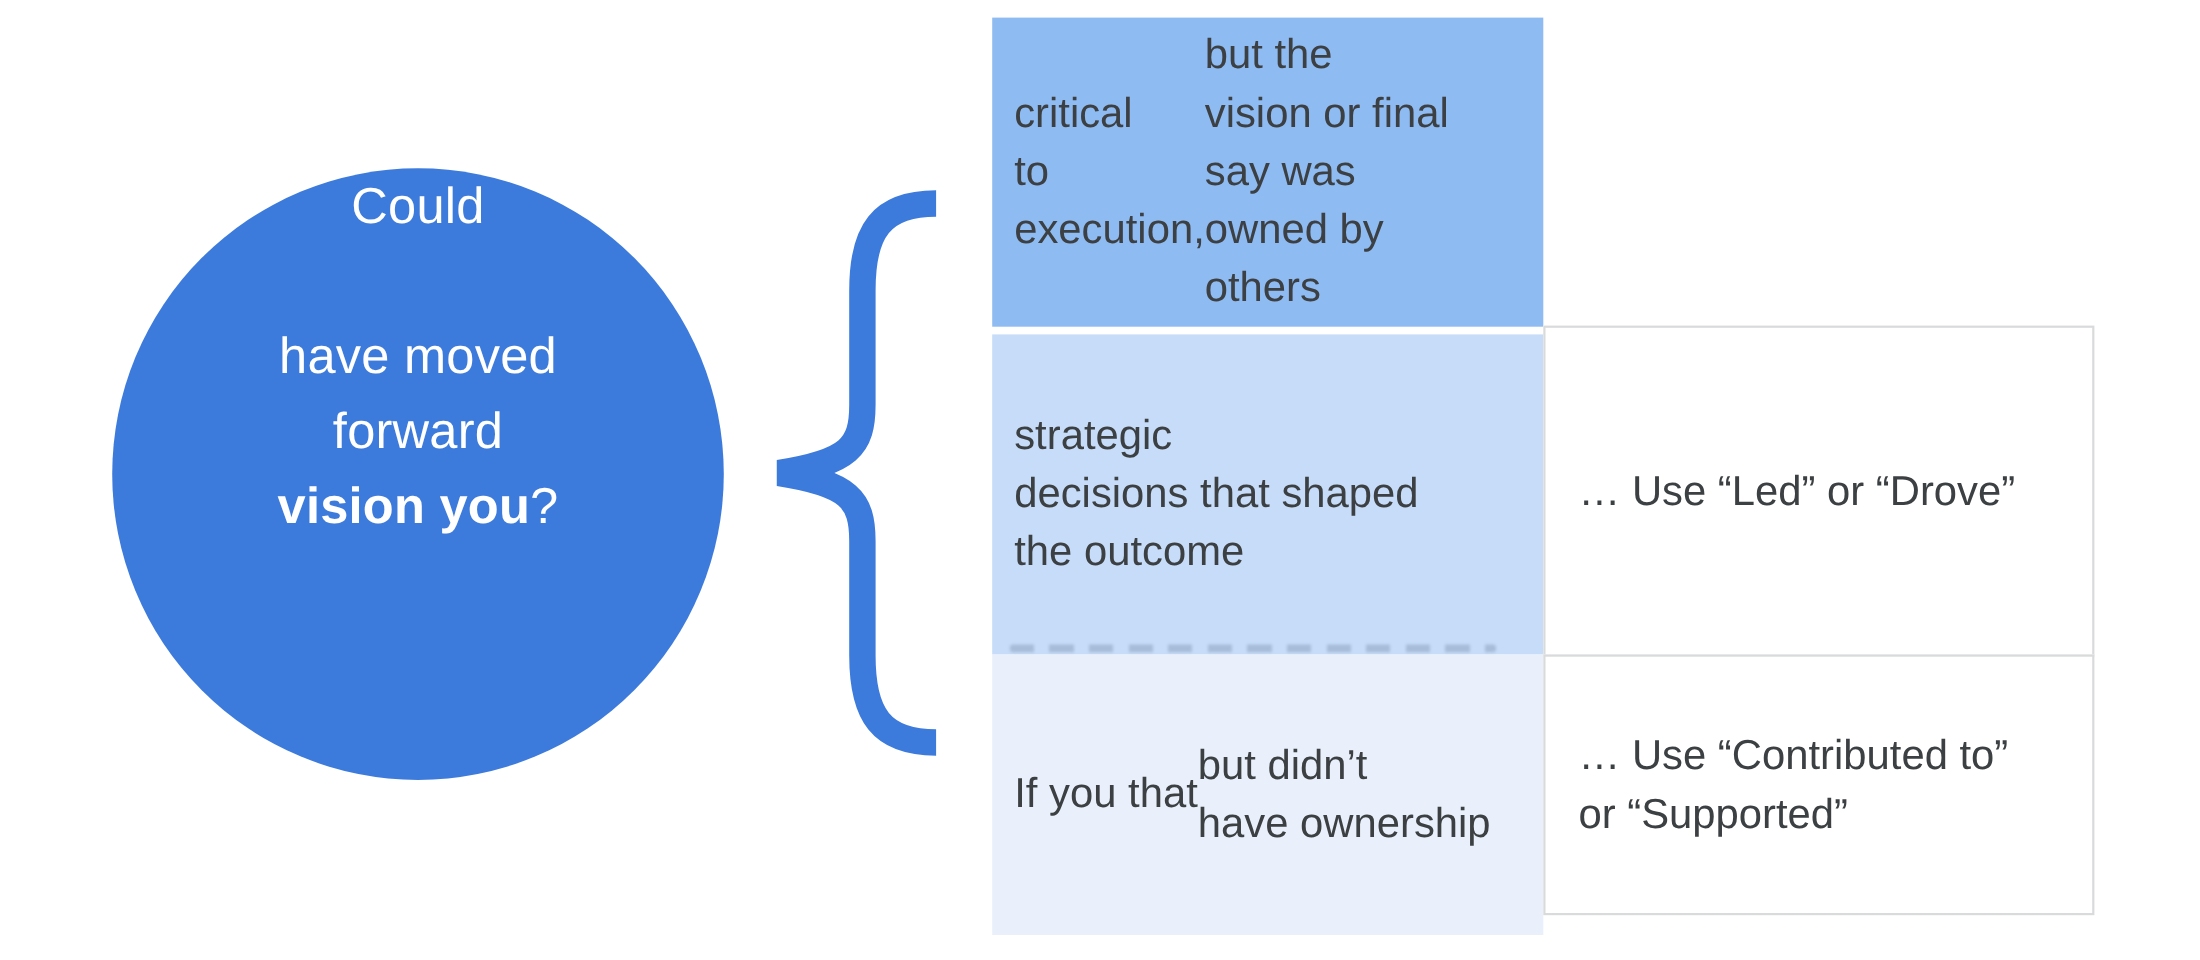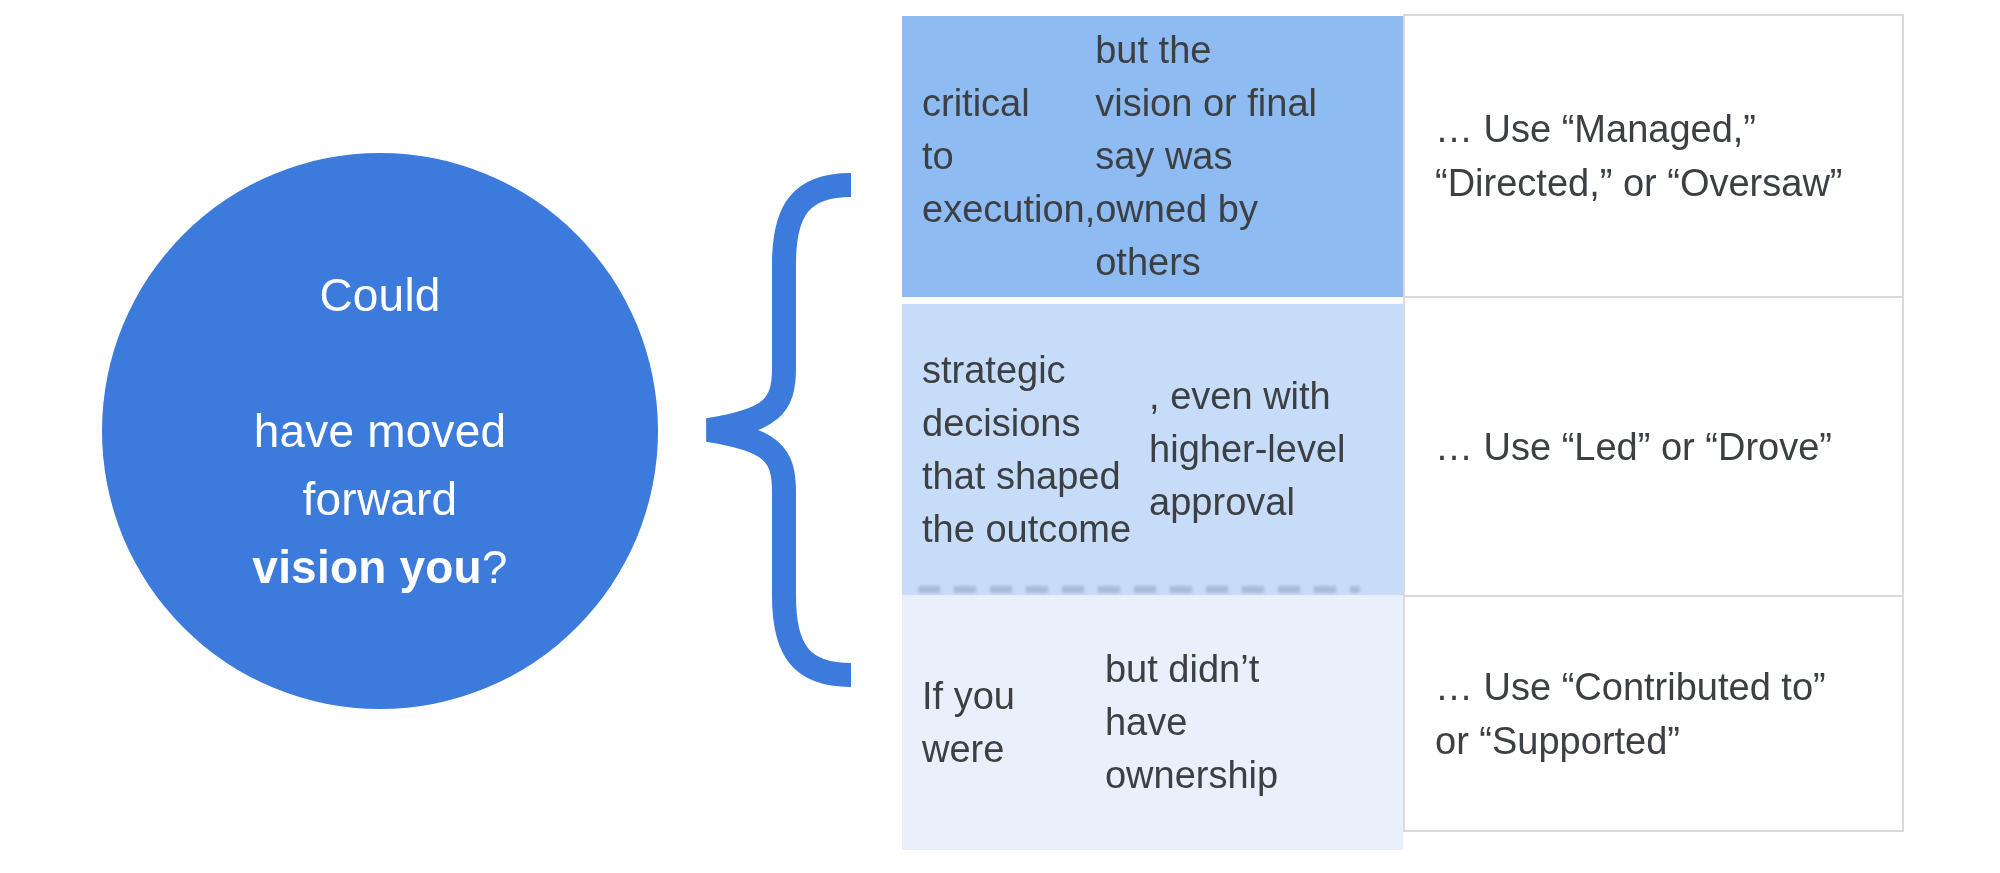--- a/index.html
+++ b/index.html
@@ -14,21 +14,21 @@
   }
   html,body{margin:0;padding:0;background:var(--canvas-bg);}
   .stage{
     position:relative;width:2000px;height:873px;background:var(--canvas-bg);
     font-family:"Liberation Sans",sans-serif;overflow:hidden;
   }
   
   .circle{
     position:absolute;left:102px;top:153px;width:556px;height:556px;
     border-radius:50%;background:var(--primary-blue);
-    display:flex;align-items:center;justify-content:center;text-align:center;
+    display:flex;justify-content:center;text-align:center;
   }
   .circle-text{
     color:var(--circle-text);font-size:46px;line-height:68px;font-weight:400;
     letter-spacing:.2px;
   }
   .circle-text b{font-weight:700;}
   
   .brace{position:absolute;left:688px;top:172px;width:168px;height:516px;}
   .brace path{fill:none;stroke:var(--primary-blue);stroke-width:24;stroke-linecap:butt;}
   
@@ -80,26 +80,23 @@
              L 96 424
              C 96 478, 113 503, 163 503"></path>
   </svg>
 
   <div class="cond-cell cond-1"><b>critical
 to execution,</b><span> but the
 vision or final say was
 owned by others</span></div>
   <div class="cond-cell cond-2"><b>strategic
 decisions that shaped
-the outcome</b><span>, even with
-higher-level approval</span></div>
-  <div class="cond-cell cond-3"><span>If you were </span><span> but didn’t
+the outcome</b></div>
+  <div class="cond-cell cond-3"><span>If you that </span><span> but didn’t
 have ownership</span></div>
 
-  <div class="sugg-cell sugg-1">… Use “Managed,”
-“Directed,” or “Oversaw”</div>
   <div class="sugg-cell sugg-2">… Use “Led” or “Drove”</div>
   <div class="sugg-cell sugg-3">… Use “Contributed to”
 or “Supported”</div>
 
   <div class="artifact"></div>
 
 </div>
 
 </body></html>

